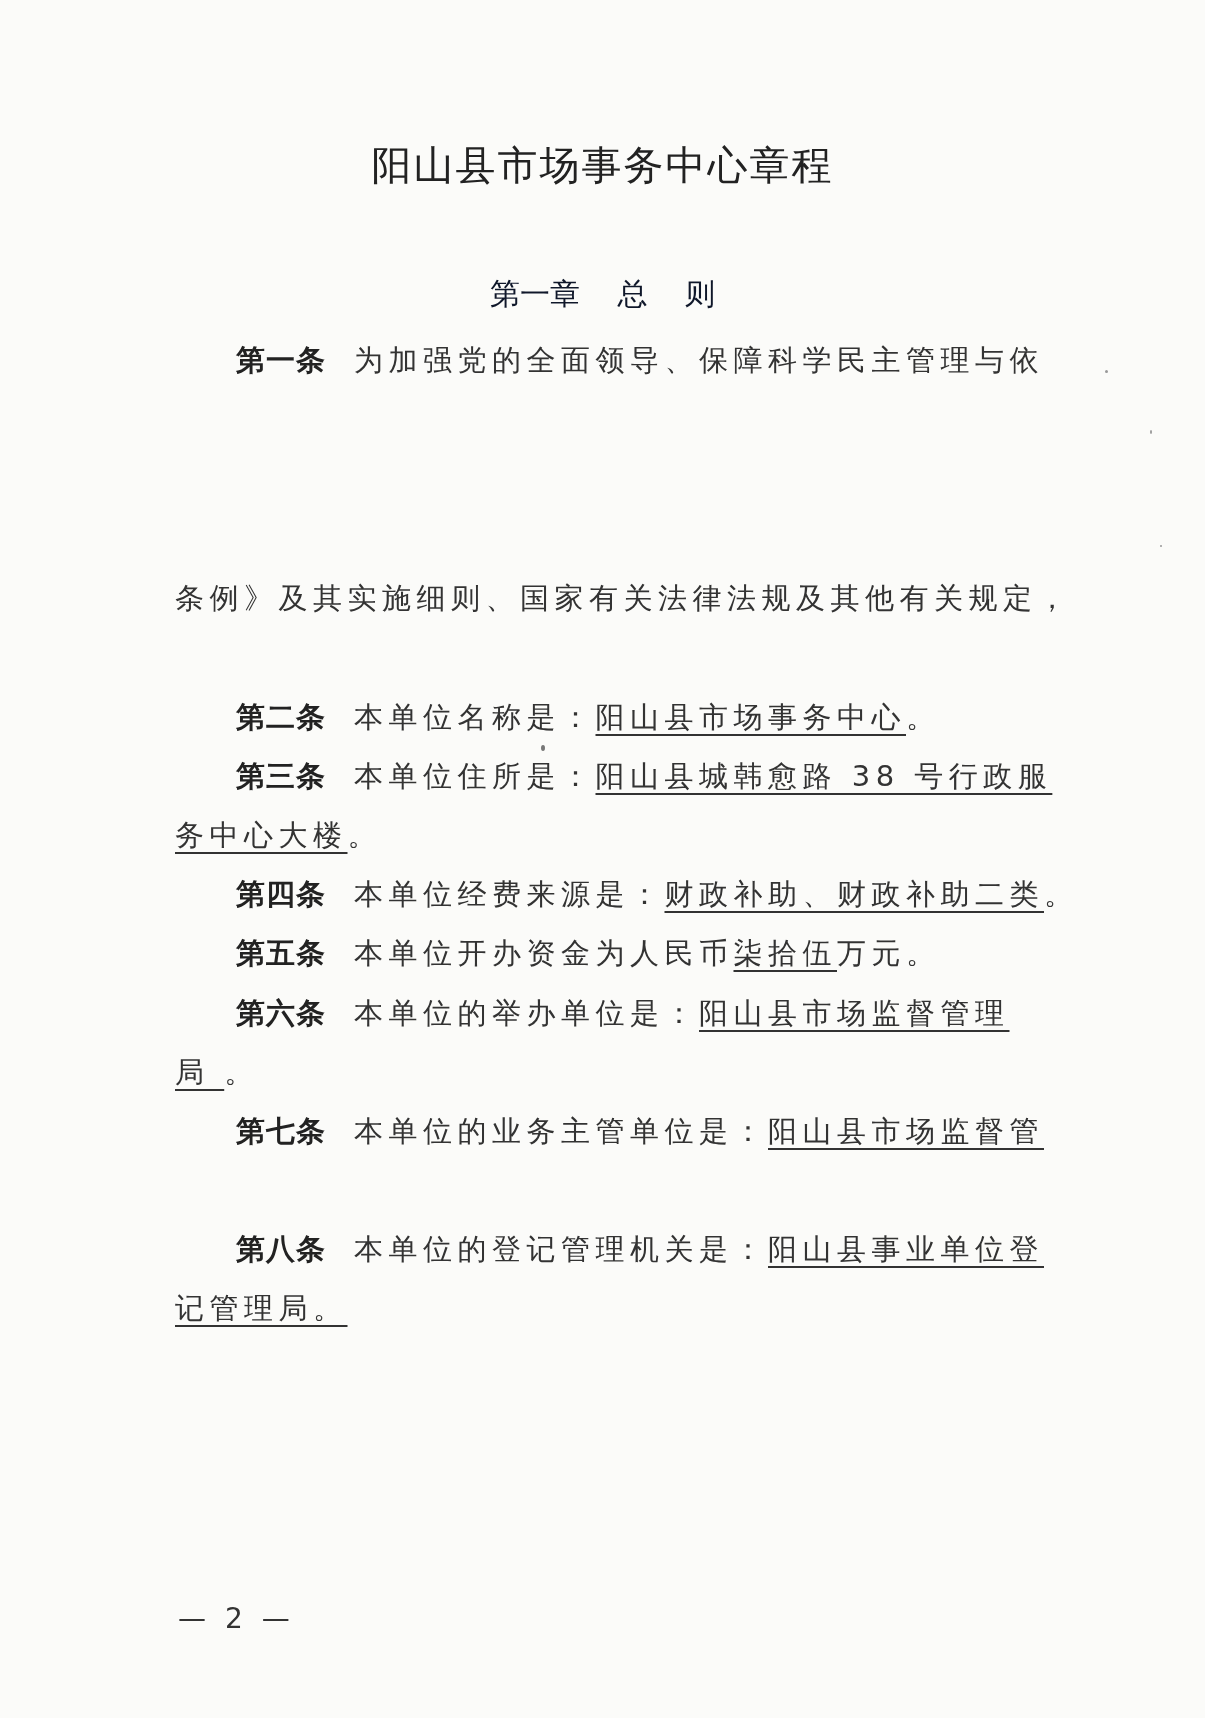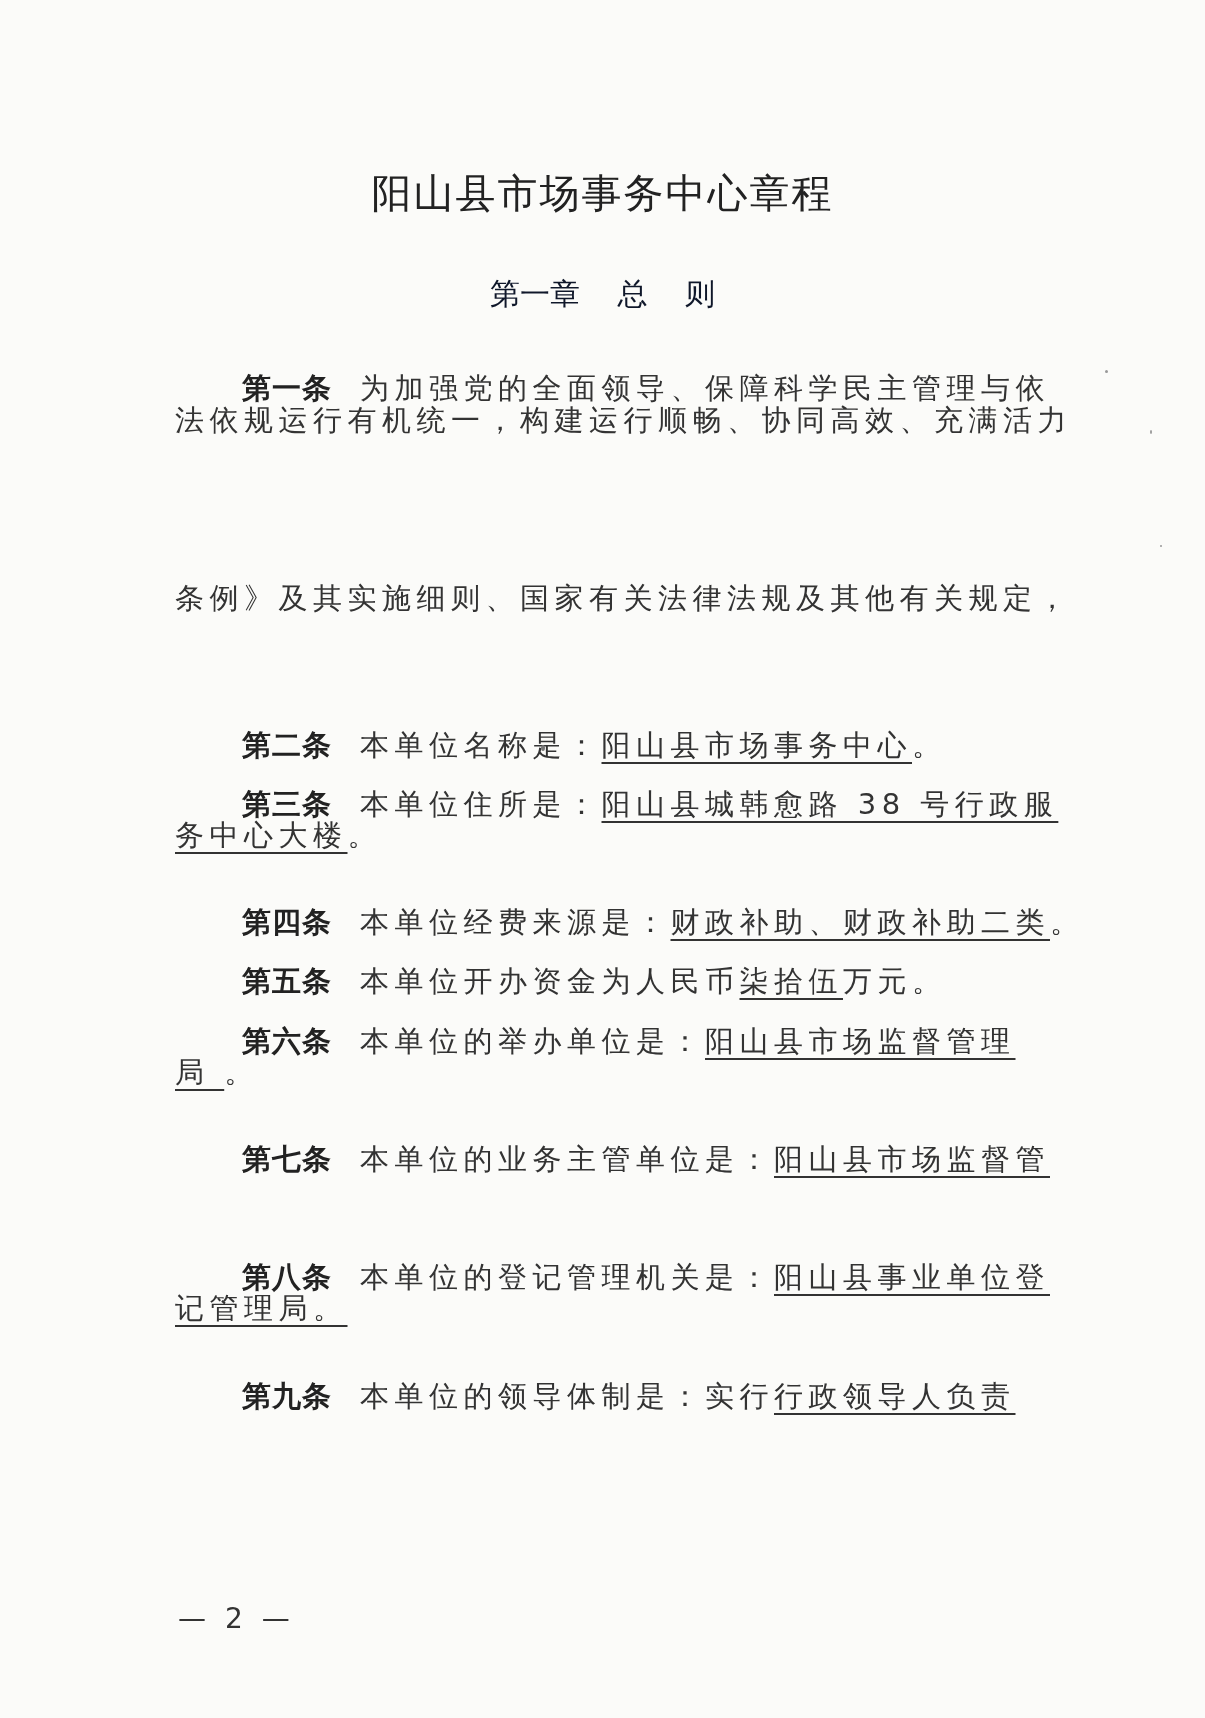--- a/index.html
+++ b/index.html
@@ -7,34 +7,34 @@
     width: 1205px; height: 1718px;
     background: #fbfbf9;
     position: relative;
     overflow: hidden;
     font-family: "DejaVu Sans", "Liberation Sans", sans-serif;
     color: #2a2a2a;
   }
   .page { position: absolute; left: 0; top: 0; width: 1205px; height: 1718px; }
   .title {
     position: absolute; left: 0; width: 1205px; top: 138px;
-    text-align: center; font-size: 40px; letter-spacing: 2px; color: #222; margin-top: 28px;
+    text-align: center; font-size: 40px; letter-spacing: 2px; color: #222;
   }
   .chapter {
     position: absolute; left: 0; width: 1205px; top: 274px;
     text-align: center; font-size: 30px; color: #0f172a;
     word-spacing: 0;
   }
   .chapter span { display: inline-block; margin: 0 14px; }
   .line {
     position: absolute; left: 175px; width: 865px;
     font-size: 29px; line-height: 40px; letter-spacing: 5.5px;
     white-space: nowrap; color: #333;
   }
-  .line.indent { left: 242px; margin-top: 28px; }
+  .line.indent { left: 236px; }
   .art { font-weight: bold; color: #222; letter-spacing: 1px; margin-right: 28px; }
   .u { text-decoration: underline; text-underline-offset: 7px; text-decoration-thickness: 2px; }
   .pageno {
     position: absolute; left: 178px; top: 1602px;
     font-size: 28px; color: #333; word-spacing: 10px;
   }
   .speck { position: absolute; background: #999; border-radius: 50%; }
 </style>
 </head>
 <body>
@@ -45,21 +45,20 @@
 
   <div class="chapter">
     <span>第一章</span>
     <span>总</span>
     <span>则</span>
   </div>
 
   <div class="line indent" style="top:340px">
     <span class="art">第一条</span><span>为加强党的全面领导、保障科学民主管理与依</span>
   </div>
-  <div class="line" style="top:400px">法依规运行有机统一，构建运行顺畅、协同高效、充满活力</div>
   <div class="line" style="top:578px">条例》及其实施细则、国家有关法律法规及其他有关规定，</div>
 
   <div class="line indent" style="top:697px">
     <span class="art">第二条</span><span>本单位名称是：</span><span class="u">阳山县市场事务中心</span><span>。</span>
   </div>
 
   <div class="line indent" style="top:756px">
     <span class="art">第三条</span><span>本单位住所是：</span><span class="u">阳山县城韩愈路 38 号行政服</span>
   </div>
   <div class="line" style="top:815px">
@@ -85,23 +84,20 @@
     <span class="art">第七条</span><span>本单位的业务主管单位是：</span><span class="u">阳山县市场监督管</span>
   </div>
 
   <div class="line" style="top:1288px">
     <span class="u">记管理局。</span>
   </div>
   <div class="line indent" style="top:1229px">
     <span class="art">第八条</span><span>本单位的登记管理机关是：</span><span class="u">阳山县事业单位登</span>
   </div>
 
-  <div class="line indent" style="top:1348px">
-    <span class="art">第九条</span><span>本单位的领导体制是：实行</span><span class="u">行政领导人负责</span>
-  </div>
 
   <div class="pageno">
     <span>—</span>
     <span>2</span>
     <span>—</span>
   </div>
 
   <div class="speck" style="left:1105px;top:370px;width:3px;height:3px"></div>
   <div class="speck" style="left:1150px;top:430px;width:2px;height:4px"></div>
   <div class="speck" style="left:1160px;top:545px;width:2px;height:2px"></div>

